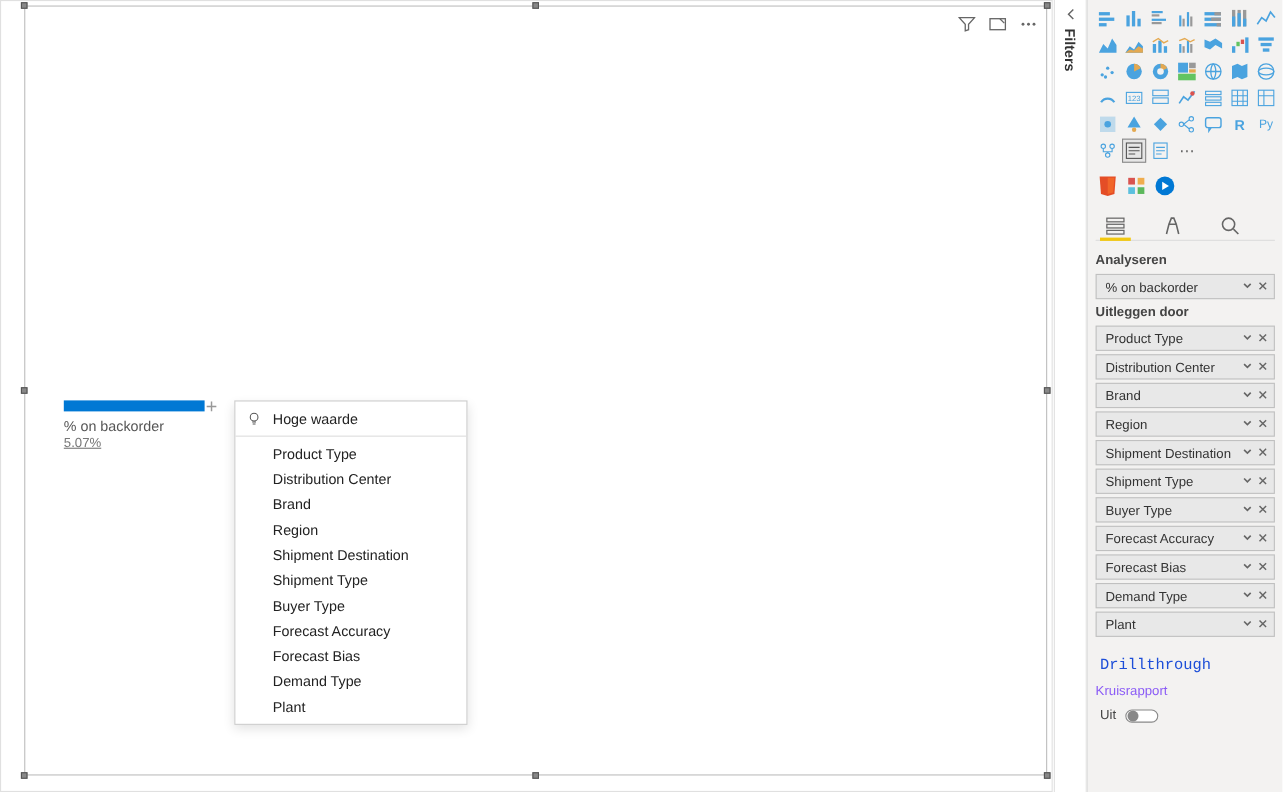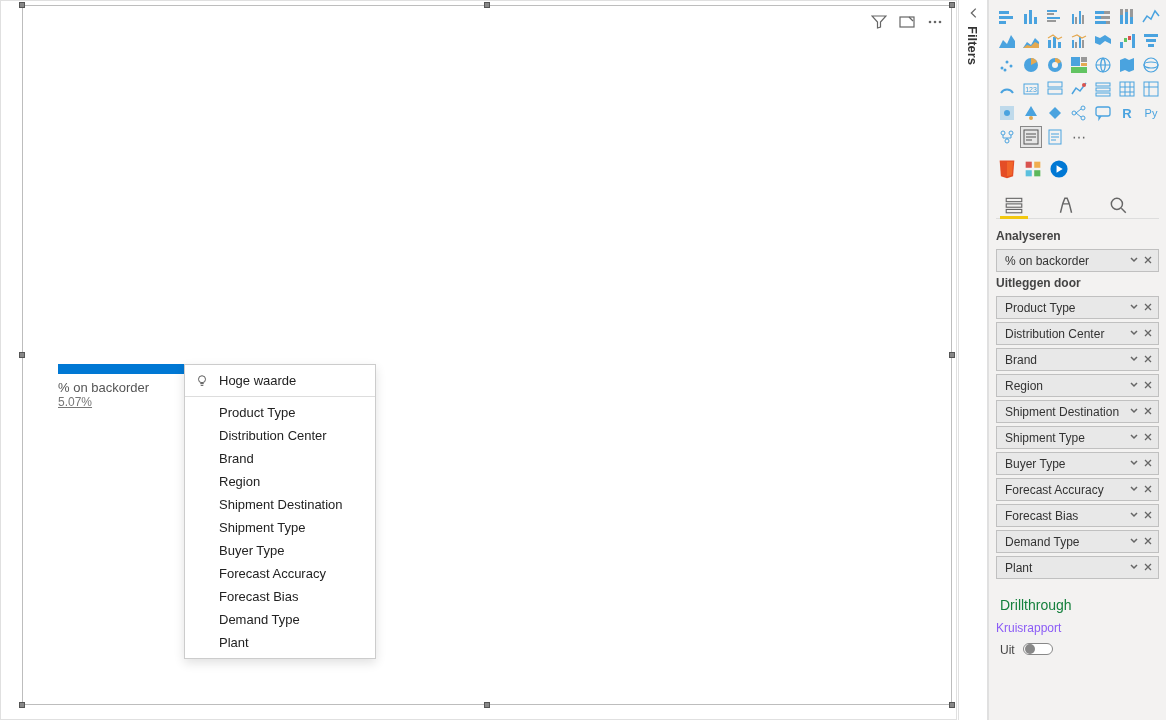--- a/index.html
+++ b/index.html
@@ -71,22 +71,22 @@
 }
 .data-value {
   position: absolute;
   left: 35px; top: 389px;
   font-size: 12px;
   color: #777;
   text-decoration: underline;
 }
 .context-menu {
   position: absolute;
-  left: 161px; top: 358px;
-  width: 192px;
+  left: 190px; top: 358px;
+  width: 212px;
   background: #fff;
   border: 1px solid #ccc;
   box-shadow: 0 4px 10px rgba(0,0,0,0.12);
   padding: 4px 0;
 }
 .context-item {
   display: flex;
   align-items: center;
   padding: 4px 10px;
   gap: 10px;
@@ -203,31 +203,32 @@
   overflow: hidden;
   text-overflow: ellipsis;
 }
 .field-well .chev, .field-well .x {
   color: #666;
   padding: 0 2px;
   cursor: pointer;
 }
 .drill-title {
   font-size: 14px;
-  color: #15803d;
+  color: #1d4ed8;
   margin: 18px 0 8px 4px;
+  font-family: Liberation Mono, monospace;
 }
 .drill-sub {
   font-size: 12px;
   color: #8b5cf6;
   margin: 0 0 8px 0;
 }
 .toggle-row {
   display: flex;
-  align-items: flex-start;
+  align-items: flex-end;
   gap: 8px;
   font-size: 12px;
   color: #444;
   padding-left: 4px;
 }
 .toggle {
   width: 30px; height: 12px;
   border: 1px solid #888;
   border-radius: 7px;
   position: relative;

